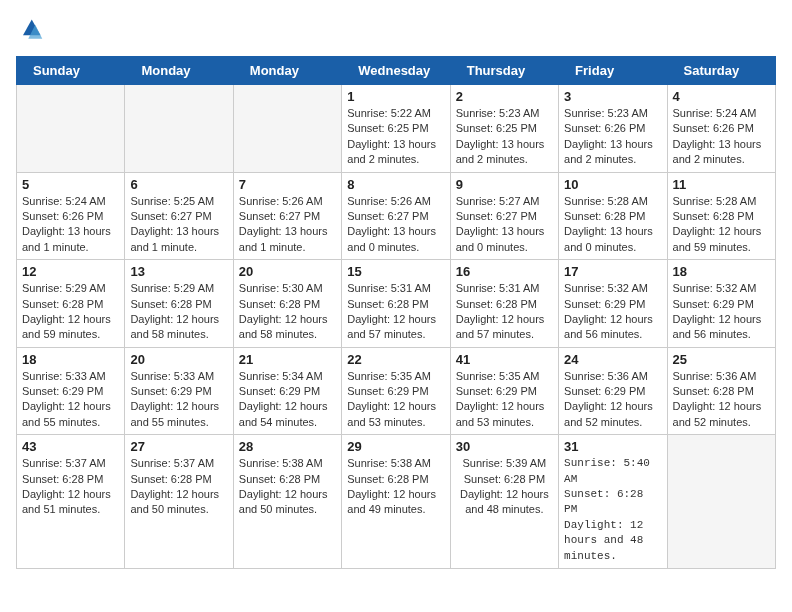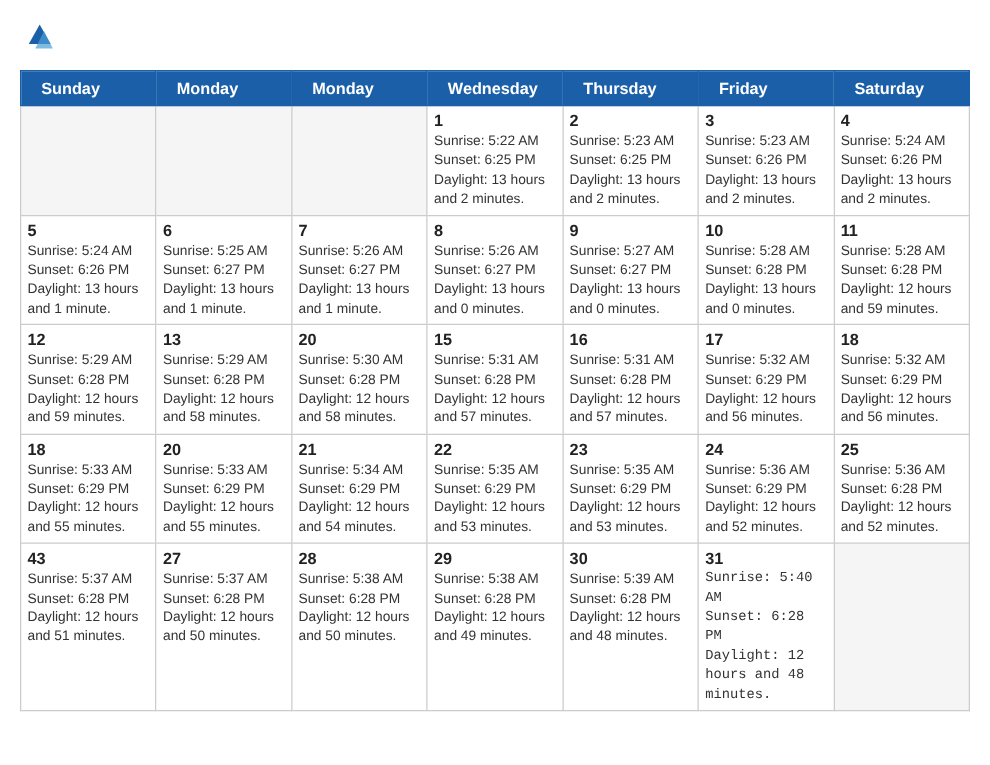--- a/index.html
+++ b/index.html
@@ -264,21 +264,21 @@
 Sunset: 6:29 PM
 Daylight: 12 hours and 54 minutes.</div>
           </td>
           <td>
             <div class="day-num">22</div>
             <div class="day-info" style="white-space: pre-line;">Sunrise: 5:35 AM
 Sunset: 6:29 PM
 Daylight: 12 hours and 53 minutes.</div>
           </td>
           <td>
-            <div class="day-num">23</div>
+            <div class="day-num">41</div>
             <div class="day-info" style="white-space: pre-line;">Sunrise: 5:35 AM
 Sunset: 6:29 PM
 Daylight: 12 hours and 53 minutes.</div>
           </td>
           <td>
             <div class="day-num">24</div>
             <div class="day-info" style="white-space: pre-line;">Sunrise: 5:36 AM
 Sunset: 6:29 PM
 Daylight: 12 hours and 52 minutes.</div>
           </td>
@@ -309,21 +309,21 @@
 Daylight: 12 hours and 50 minutes.</div>
           </td>
           <td>
             <div class="day-num">29</div>
             <div class="day-info" style="white-space: pre-line;">Sunrise: 5:38 AM
 Sunset: 6:28 PM
 Daylight: 12 hours and 49 minutes.</div>
           </td>
           <td>
             <div class="day-num">30</div>
-            <div class="day-info" style="white-space: pre-line;">Sunrise: 5:39 AM
+            <div class="day-info" style="white-space: pre-line; text-align: center;">Sunrise: 5:39 AM
 Sunset: 6:28 PM
 Daylight: 12 hours and 48 minutes.</div>
           </td>
           <td>
             <div class="day-num">31</div>
             <div class="day-info" style="white-space: pre-line; font-family: Liberation Mono, monospace;">Sunrise: 5:40 AM
 Sunset: 6:28 PM
 Daylight: 12 hours and 48 minutes.</div>
           </td>
           <td class="empty"></td>

